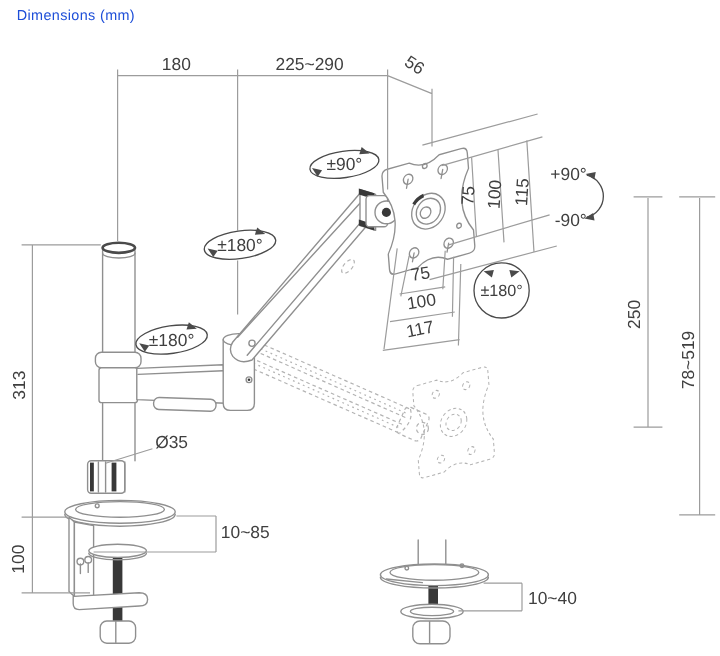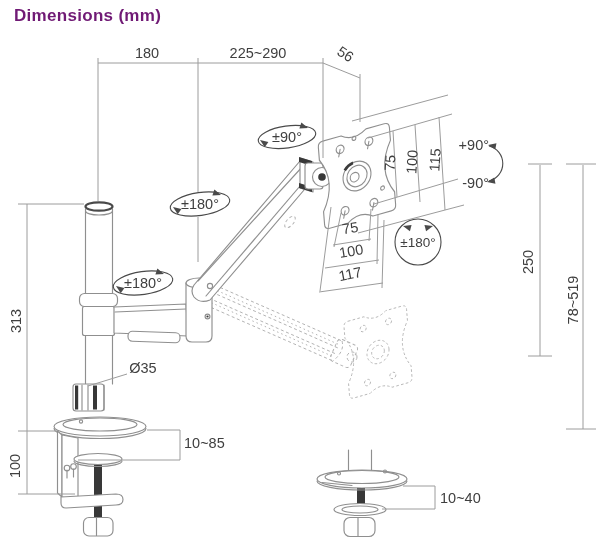--- a/index.html
+++ b/index.html
@@ -1,19 +1,19 @@
 <!DOCTYPE html>
 <html><head>
 <meta charset="utf-8">
 <style>
   html,body{margin:0;padding:0;background:#ffffff;}
   .stage{position:relative;width:600px;height:547px;background:#fff;overflow:hidden;
          font-family:"Liberation Sans", sans-serif;}
-  .page-title{position:absolute;left:14px;top:6px;font-size:17px;font-weight:700;
-              color:#701a75;letter-spacing:.3px;}
+  .page-title{position:absolute;left:14px;top:6px;font-size:12px;font-weight:400;
+              color:#1d4ed8;letter-spacing:.3px;}
   svg{position:absolute;left:0;top:0;}
   .t{font-family:"Liberation Sans", sans-serif;font-size:14.5px;fill:#3f3f3f;}
   .t-sm{font-size:13.5px;}
   .draw{stroke:#8f8f8f;stroke-width:1.15;fill:none;stroke-linecap:round;stroke-linejoin:round;}
   .draw-w{stroke:#8f8f8f;stroke-width:1.15;fill:#ffffff;stroke-linejoin:round;}
   .dim{stroke:#9c9c9c;stroke-width:1;fill:none;}
   .ghost{stroke:#b3b3b3;stroke-width:1;fill:none;stroke-dasharray:3 2.6;}
   .rot{stroke:#4a4a4a;stroke-width:1.1;fill:none;}
   .ah{fill:#4a4a4a;stroke:none;}
   .darkfill{fill:#383838;stroke:none;}

